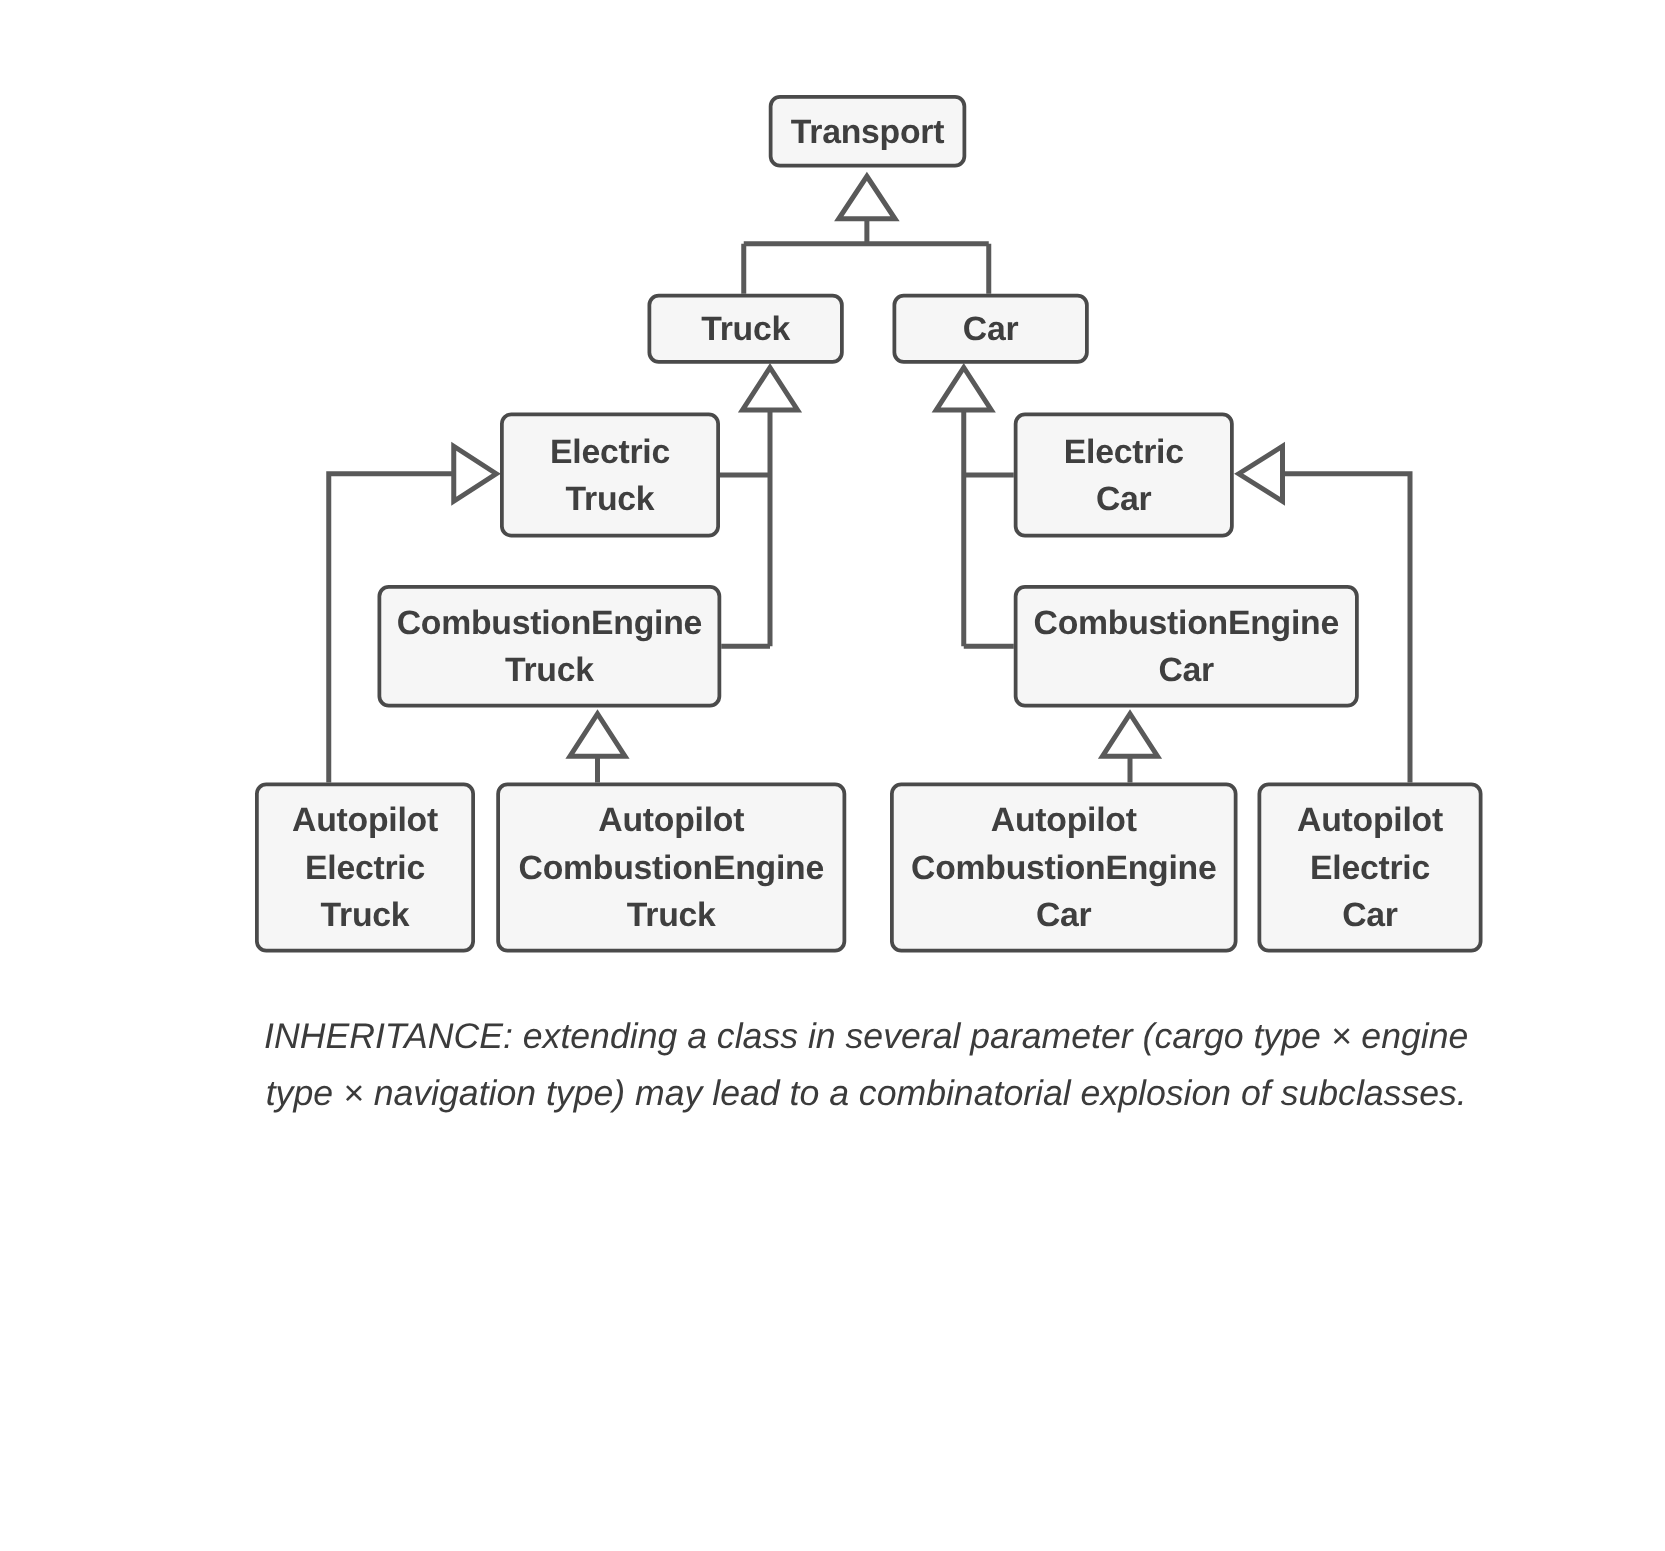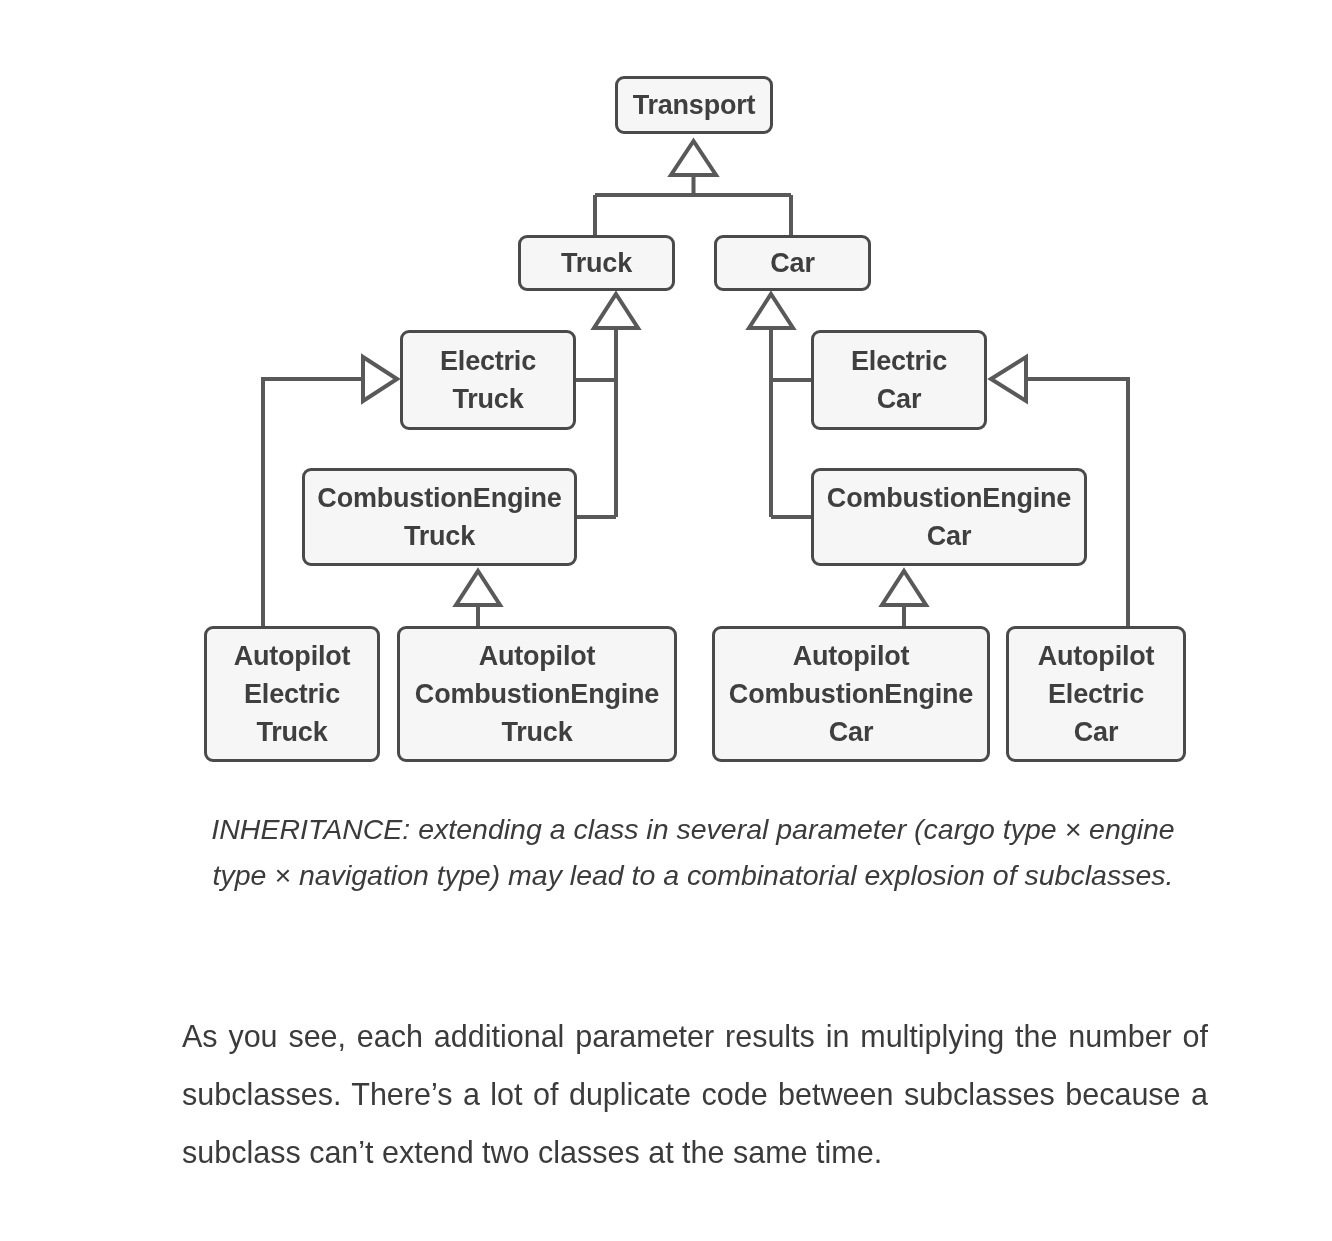--- a/index.html
+++ b/index.html
@@ -166,15 +166,14 @@
     <div class="node" style="left:992px; top:626px; width:180px; height:136px;">
       <span>Autopilot
 Electric
 Car</span>
     </div>
 
   </div>
 
   <div class="caption">INHERITANCE: extending a class in several parameter (cargo type × engine type × navigation type) may lead to a combinatorial explosion of subclasses.</div>
 
-  <div class="body-text">As you see, each additional parameter results in multiplying the number of subclasses. There’s a lot of duplicate code between subclasses because a subclass can’t extend two classes at the same time.</div>
 
 </div>
 
 </body></html>

